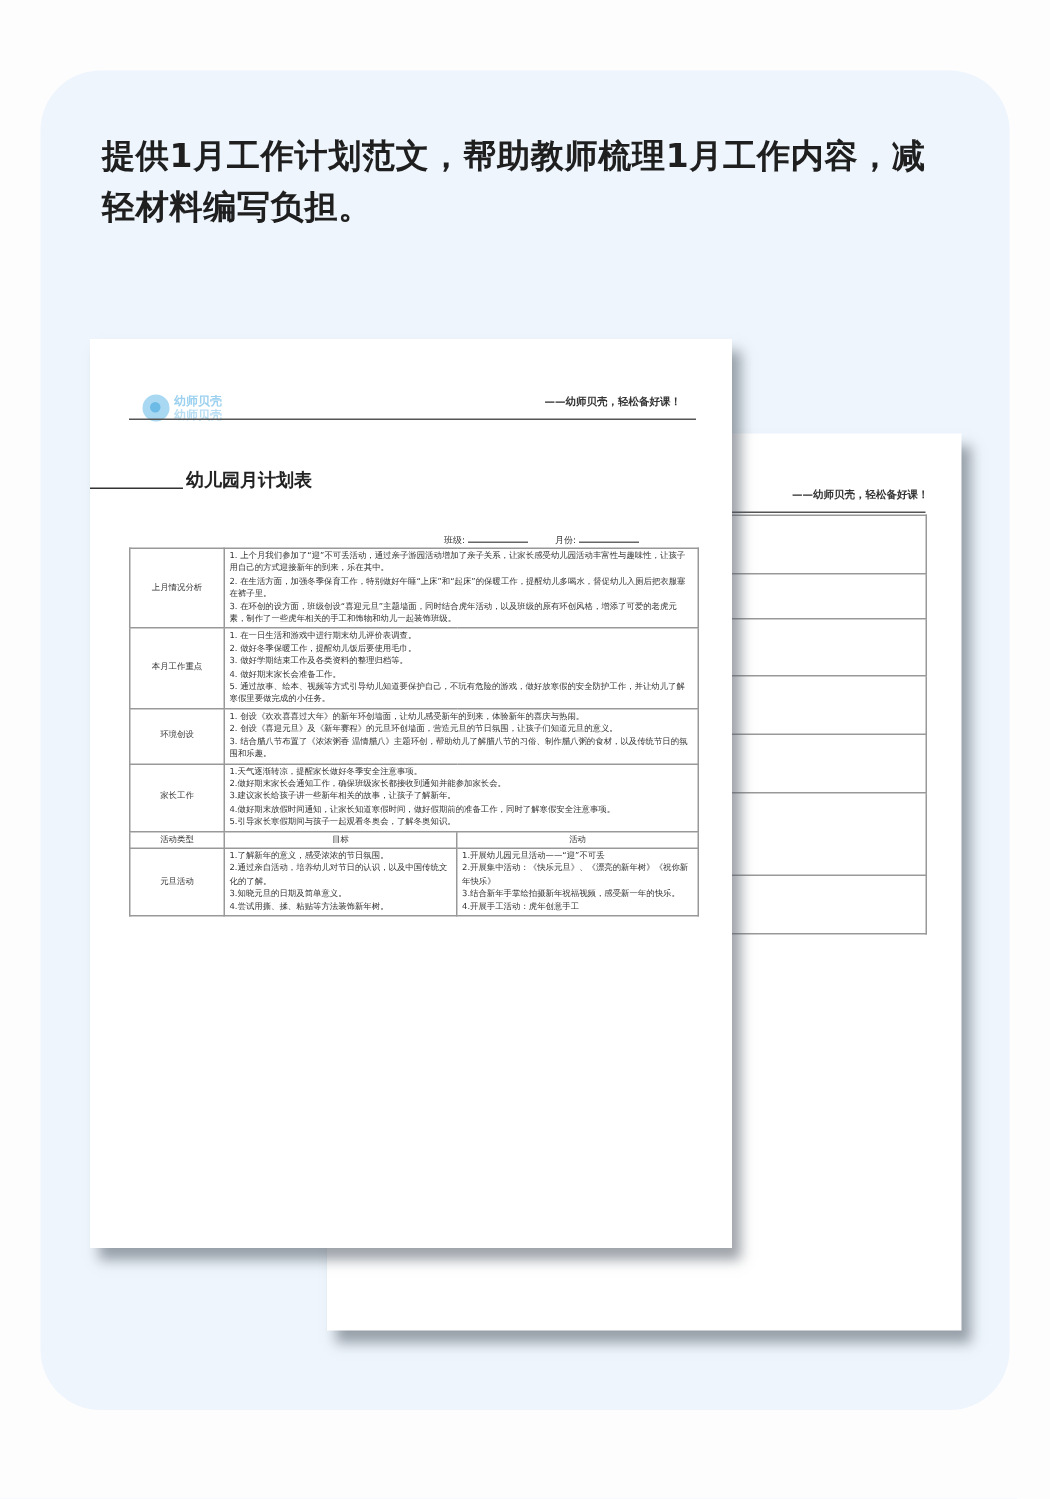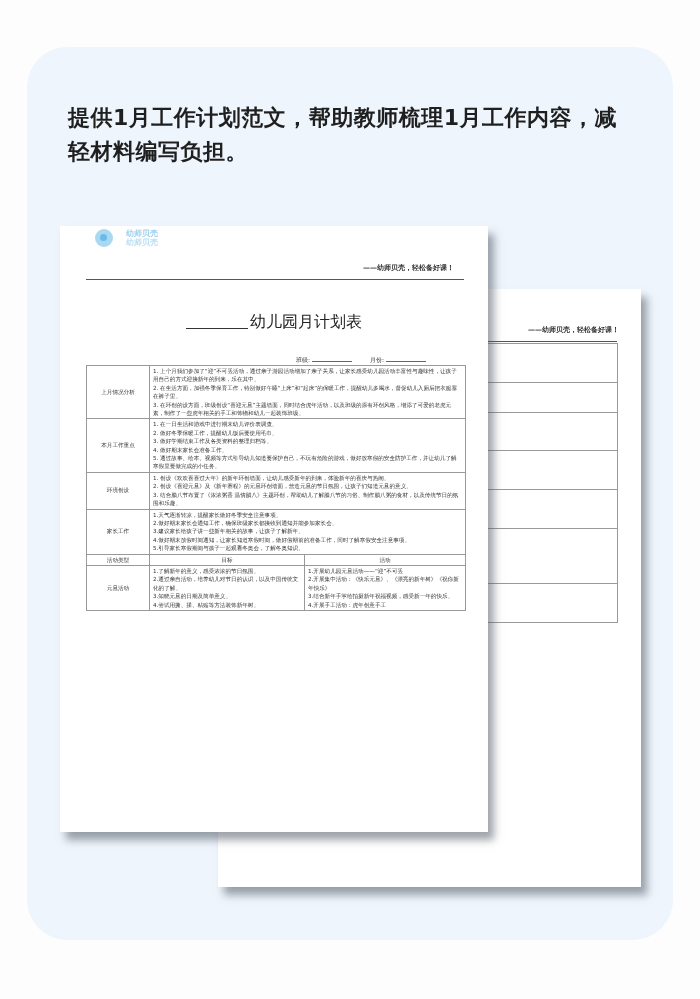--- a/index.html
+++ b/index.html
@@ -1,28 +1,28 @@
 <!DOCTYPE html>
 <html><head>
 <meta charset="utf-8">
 <style>
   html, body { margin:0; padding:0; }
   body { width:700px; height:999px; background:#fdfdfe; position:relative; overflow:hidden; font-family:"DejaVu Sans", sans-serif; }
   .card { position:absolute; left:27px; top:47px; width:646px; height:893px; background:#eef5fc; border-radius:40px; }
-  .headline { position:absolute; left:68px; top:101px; width:560px; font-size:22px; line-height:34px; color:#1f1f1f; font-weight:bold; letter-spacing:0.5px; }
+  .headline { position:absolute; left:68px; top:88px; width:560px; font-size:22px; line-height:34px; color:#1f1f1f; font-weight:bold; letter-spacing:0.5px; }
   .page { position:absolute; background:#fff; }
   .page-back { left:218px; top:289px; width:423px; height:598px; box-shadow:6px 8px 8px rgba(80,90,100,0.55); }
   .page-front { left:60px; top:226px; width:428px; height:606px; box-shadow:6px 8px 8px rgba(80,90,100,0.55); }
-  .logo { position:absolute; left:35px; top:3px; display:flex; align-items:center; gap:13px; }
+  .logo { position:absolute; left:35px; top:37px; display:flex; align-items:center; gap:3px; }
   .logo-circle { width:18px; height:18px; border-radius:50%; background:#a9d8f2; position:relative; }
   .logo-circle::after { content:""; position:absolute; left:5px; top:5px; width:7px; height:7px; border-radius:50%; background:#6cbbe6; }
   .logo-text { font-size:8px; line-height:9px; color:#9cd1ef; font-weight:bold; }
   .slogan { position:absolute; font-size:7px; color:#333;font-weight:bold; }
   .hr { position:absolute; height:1px; background:#555; }
-  .doc-title { position:absolute; left:0; width:100%; text-align:center; font-size:16px; font-weight:normal; color:#222; }
+  .doc-title { position:absolute; left:0; width:100%; text-align:left; font-size:12px; font-weight:bold; color:#222; }
   .doc-title .blank { display:inline-block; width:62px; border-bottom:1px solid #333; margin-right:2px; vertical-align:-2px; }
   .meta { position:absolute; font-size:6px; color:#333; }
   .meta span.line { display:inline-block; width:40px; border-bottom:1px solid #666; margin-left:2px; }
   table { border-collapse:collapse; position:absolute; font-size:5.6px; line-height:8.4px; color:#333; }
   td, th { border:1px solid #999; padding:1px 3px; vertical-align:middle; font-weight:normal; }
   td.label { text-align:center; width:56px; }
   td.content p { margin:0; }
   .back-table td { padding:2px 0 2px 3px; }
 </style>
 </head>

